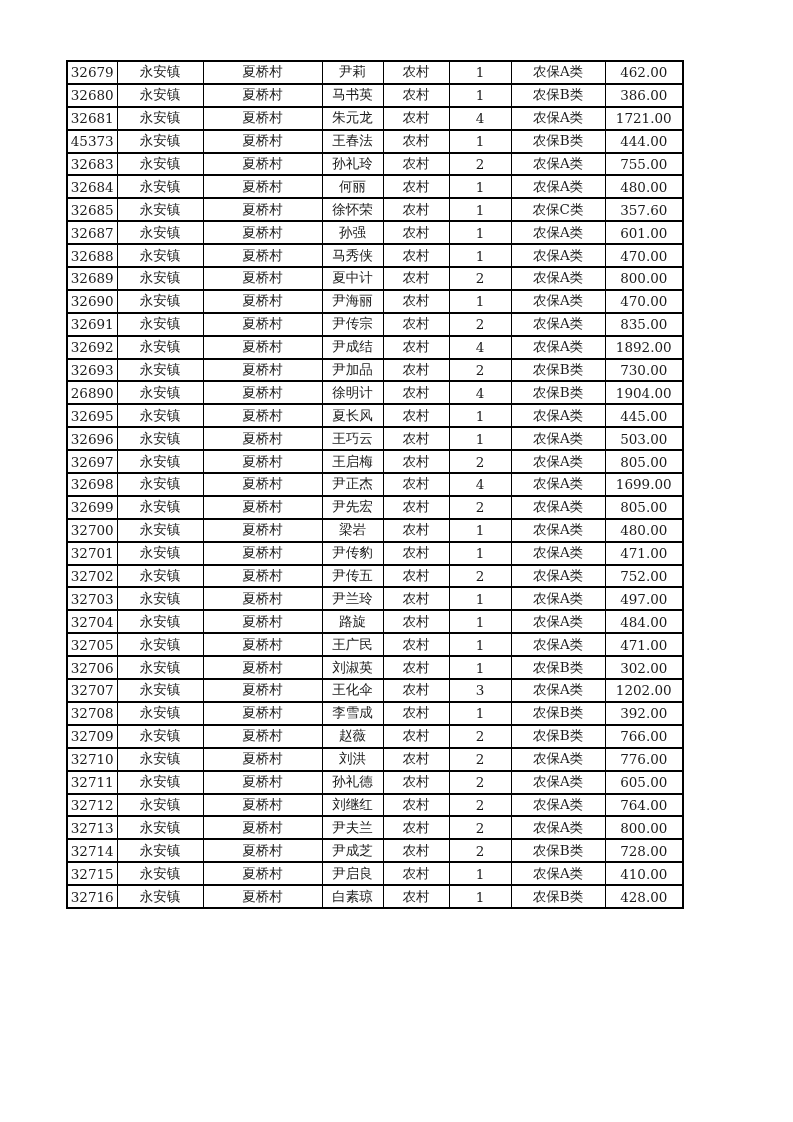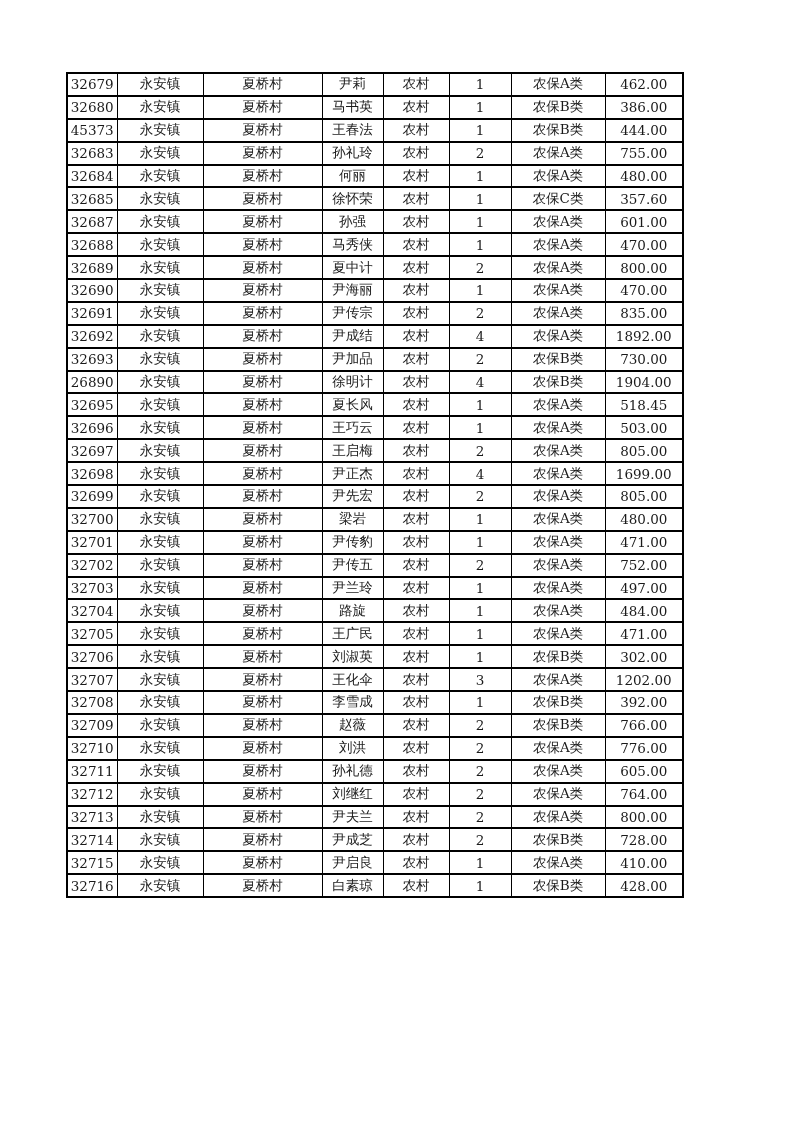--- a/index.html
+++ b/index.html
@@ -11,21 +11,21 @@
     position: relative;
     width: 793px;
     height: 1122px;
     background: #ffffff;
     overflow: hidden;
     font-family: "DejaVu Serif", "Liberation Serif", serif;
   }
   table.data-table {
     position: absolute;
     left: 66px;
-    top: 72px;
+    top: 60px;
     width: 616px;
     border-collapse: collapse;
     table-layout: fixed;
     border: 2px solid #000000;
   }
   table.data-table td {
     border-left: 1px solid #000000;
     border-right: 1px solid #000000;
     border-top: 2px solid #000000;
     border-bottom: 2px solid #000000;
@@ -69,20 +69,30 @@
           <td>32680</td>
           <td>永安镇</td>
           <td>夏桥村</td>
           <td>马书英</td>
           <td>农村</td>
           <td>1</td>
           <td>农保B类</td>
           <td>386.00</td>
         </tr>
         <tr>
+          <td>32681</td>
+          <td>永安镇</td>
+          <td>夏桥村</td>
+          <td>朱元龙</td>
+          <td>农村</td>
+          <td>4</td>
+          <td>农保A类</td>
+          <td>1721.00</td>
+        </tr>
+        <tr>
           <td>45373</td>
           <td>永安镇</td>
           <td>夏桥村</td>
           <td>王春法</td>
           <td>农村</td>
           <td>1</td>
           <td>农保B类</td>
           <td>444.00</td>
         </tr>
         <tr>
@@ -196,21 +206,21 @@
           <td>1904.00</td>
         </tr>
         <tr>
           <td>32695</td>
           <td>永安镇</td>
           <td>夏桥村</td>
           <td>夏长风</td>
           <td>农村</td>
           <td>1</td>
           <td>农保A类</td>
-          <td>518.45</td>
+          <td>445.00</td>
         </tr>
         <tr>
           <td>32696</td>
           <td>永安镇</td>
           <td>夏桥村</td>
           <td>王巧云</td>
           <td>农村</td>
           <td>1</td>
           <td>农保A类</td>
           <td>503.00</td>

